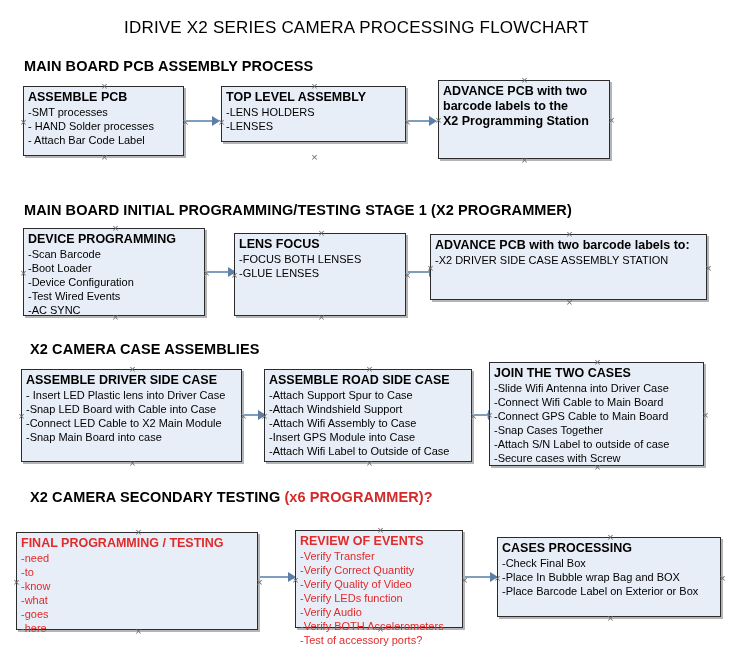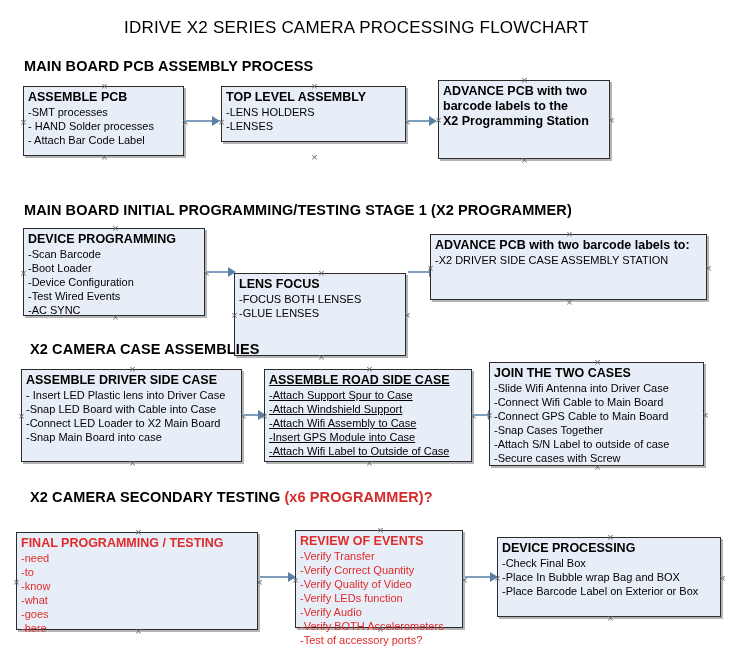--- a/index.html
+++ b/index.html
@@ -137,21 +137,21 @@
     <span class="hmark" style="left:87px;top:84px;"></span>
     <span class="hmark" style="left:-5px;top:40px;"></span>
     <span class="hmark" style="left:178px;top:40px;"></span>
   </div>
 
   <div class="conn" style="left:207px;top:267px;width:29px;">
     <span class="shaft"></span>
       <span class="head"></span>
   </div>
 
-  <div class="node" style="left:234px;top:233px;width:172px;height:83px;margin-top:40px;">
+  <div class="node" style="left:234px;top:233px;width:172px;height:83px;">
     <div class="hd">LENS FOCUS</div>
     <div class="ln">-FOCUS BOTH LENSES</div>
     <div class="ln">-GLUE LENSES</div>
     <span class="hmark" style="left:82px;top:-5px;"></span>
     <span class="hmark" style="left:82px;top:79px;"></span>
     <span class="hmark" style="left:-5px;top:37px;"></span>
     <span class="hmark" style="left:168px;top:37px;"></span>
   </div>
 
   <div class="conn" style="left:408px;top:267px;width:29px;">
@@ -167,34 +167,34 @@
     <span class="hmark" style="left:-5px;top:29px;"></span>
     <span class="hmark" style="left:273px;top:29px;"></span>
   </div>
 
   <div class="section-head" style="left:30px;top:341px;">X2 CAMERA CASE ASSEMBLIES</div>
 
   <div class="node" style="left:21px;top:369px;width:221px;height:93px;">
     <div class="hd">ASSEMBLE DRIVER SIDE CASE</div>
     <div class="ln">- Insert LED Plastic lens into Driver Case</div>
     <div class="ln">-Snap LED Board with Cable into Case</div>
-    <div class="ln">-Connect LED Loader to X2 Main Board</div>
+    <div class="ln">-Connect LED Cable to X2 Main Module</div>
     <div class="ln">-Snap Main Board into case</div>
     <span class="hmark" style="left:106px;top:-5px;"></span>
     <span class="hmark" style="left:106px;top:89px;"></span>
     <span class="hmark" style="left:-5px;top:42px;"></span>
     <span class="hmark" style="left:217px;top:42px;"></span>
   </div>
 
   <div class="conn" style="left:244px;top:410px;width:22px;">
     <span class="shaft"></span>
       <span class="head"></span>
   </div>
 
-  <div class="node" style="left:264px;top:369px;width:208px;height:93px;text-decoration:underline;">
+  <div class="node" style="left:264px;top:369px;width:208px;height:93px;">
     <div class="hd">ASSEMBLE ROAD SIDE CASE</div>
     <div class="ln">-Attach Support Spur to Case</div>
     <div class="ln">-Attach Windshield Support</div>
     <div class="ln">-Attach Wifi Assembly to Case</div>
     <div class="ln">-Insert GPS Module into Case</div>
     <div class="ln">-Attach Wifi Label to Outside of Case</div>
     <span class="hmark" style="left:100px;top:-5px;"></span>
     <span class="hmark" style="left:100px;top:89px;"></span>
     <span class="hmark" style="left:-5px;top:42px;"></span>
     <span class="hmark" style="left:204px;top:42px;"></span>
@@ -256,21 +256,21 @@
     <span class="hmark" style="left:-5px;top:45px;"></span>
     <span class="hmark" style="left:164px;top:45px;"></span>
   </div>
 
   <div class="conn" style="left:465px;top:572px;width:33px;">
     <span class="shaft"></span>
       <span class="head"></span>
   </div>
 
   <div class="node" style="left:497px;top:537px;width:224px;height:80px;">
-    <div class="hd">DEVICE PROCESSING</div>
+    <div class="hd">CASES PROCESSING</div>
     <div class="ln"> -Check Final Box</div>
     <div class="ln">-Place In Bubble wrap Bag and BOX</div>
     <div class="ln">-Place Barcode Label on Exterior or Box</div>
     <span class="hmark" style="left:108px;top:-5px;"></span>
     <span class="hmark" style="left:108px;top:76px;"></span>
     <span class="hmark" style="left:-5px;top:36px;"></span>
     <span class="hmark" style="left:220px;top:36px;"></span>
   </div>
 
 </div>

